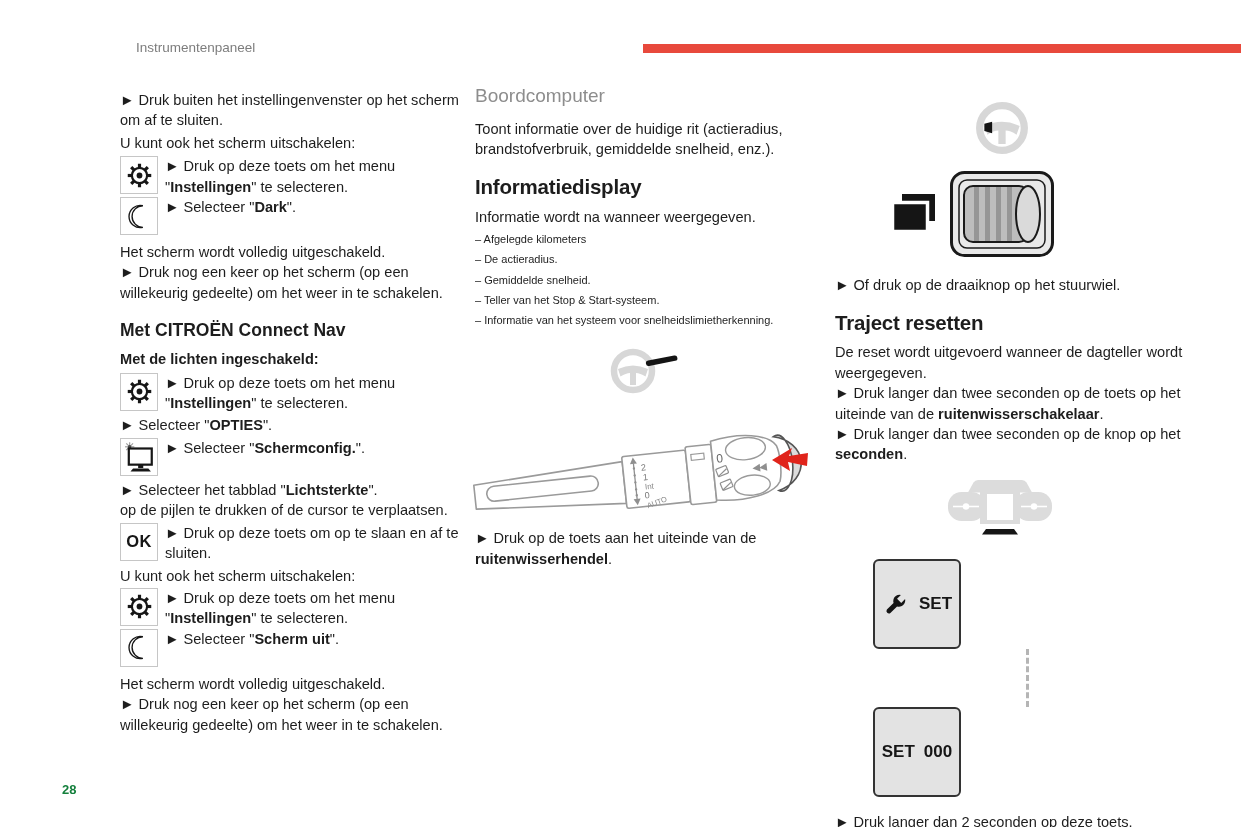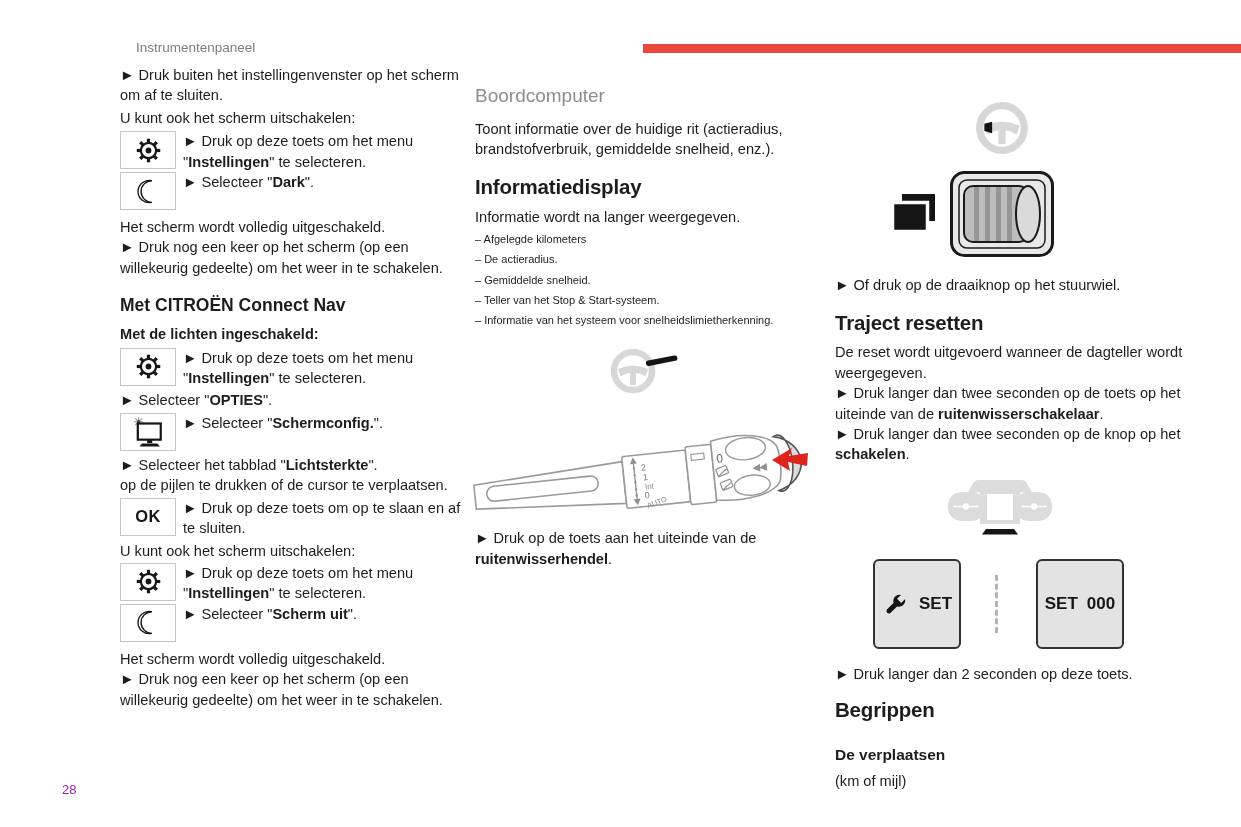--- a/index.html
+++ b/index.html
@@ -1,37 +1,37 @@
 <!DOCTYPE html>
 <html><head>
 <meta charset="utf-8">
 <style>
   html,body{margin:0;padding:0;background:#fff;}
   .page{position:relative;width:1241px;height:827px;background:#ffffff;overflow:hidden;
         font-family:"Liberation Sans","DejaVu Sans",sans-serif;color:#1d1d1d;}
   .hdr{position:absolute;left:136px;top:40px;font-size:13.5px;color:#7d7d7d;}
   .redbar{position:absolute;left:643px;top:44px;width:598px;height:9px;background:#e8493c;}
-  .pagenum{position:absolute;left:62px;top:782px;font-size:13px;font-weight:400;color:#a21caf;}
+  .pagenum{position:absolute;left:62px;top:782px;font-size:13px;font-weight:700;color:#15803d;}
   .col{position:absolute;}
-  #col-left{left:120px;top:65px;width:342px;}
+  #col-left{left:120px;top:90px;width:342px;}
   #col-mid{left:475px;top:80px;width:345px;}
   #col-right{left:835px;top:95px;width:350px;}
   .p{font-size:14.6px;line-height:20.4px;margin:0;}
   .h-light{font-size:19px;font-weight:400;color:#8d8d8d;margin:0;line-height:32px;}
   .h-sec{font-size:20.5px;font-weight:700;margin:0;line-height:26px;letter-spacing:-0.2px;}
   .h-sub{font-size:17.5px;font-weight:700;margin:0;line-height:23px;}
   .h-min{font-size:15.5px;font-weight:700;margin:0;line-height:20px;}
   .iconrow{display:flex;align-items:flex-start;margin:0;}
-  .ibox{width:56px;height:38px;border:1px solid #c6c6c6;display:flex;align-items:center;justify-content:center;
+  .ibox{width:38px;height:38px;border:1px solid #c6c6c6;display:flex;align-items:center;justify-content:center;
         flex-shrink:0;box-sizing:border-box;background:#fff;}
   .ibox.ok{font-size:16.5px;font-weight:700;letter-spacing:0.5px;color:#161616;}
   .itext{margin-left:7px;}
   .list{margin:0;padding:0;list-style:none;}
   .list li{font-size:11px;line-height:20.2px;}
-  .setrow{display:flex;align-items:flex-start;}
+  .setrow{display:flex;align-items:flex-start;flex-direction:column;}
   .setbox{width:88px;height:90px;background:#e3e3e3;border:2px solid #333;border-radius:6px;
           display:flex;align-items:center;justify-content:center;gap:9px;box-sizing:border-box;}
   .setlabel{font-size:17px;font-weight:700;color:#161616;}
   .dashdiv{width:0;height:58px;border-left:3px dashed #b5b5b5;align-self:center;}
   svg text{font-family:"Liberation Sans","DejaVu Sans",sans-serif;}
 </style>
 </head>
 <body>
 
 <div class="page">
@@ -155,21 +155,21 @@
     </div>
 
     <p class="p" style="margin-top:7px">Het scherm wordt volledig uitgeschakeld.</p>
     <p class="p">► Druk nog een keer op het scherm (op een willekeurig gedeelte) om het weer in te schakelen.</p>
   </div>
 
   <div class="col" id="col-mid">
     <h1 class="h-light">Boordcomputer</h1>
     <p class="p" style="margin-top:7px">Toont informatie over de huidige rit (actieradius, brandstofverbruik, gemiddelde snelheid, enz.).</p>
     <h2 class="h-sec" style="margin-top:14px">Informatiedisplay</h2>
-    <p class="p" style="margin-top:7px">Informatie wordt na langer weergegeven.</p>
+    <p class="p" style="margin-top:7px">Informatie wordt na wanneer weergegeven.</p>
     <ul class="list" style="margin-top:2px">
       <li>– Afgelegde kilometers</li>
       <li>– De actieradius.</li>
       <li>– Gemiddelde snelheid.</li>
       <li>– Teller van het Stop &amp; Start-systeem.</li>
       <li>– Informatie van het systeem voor snelheidslimietherkenning.</li>
     </ul>
 
     <div style="margin-top:18px;margin-left:135px">
       <svg width="72" height="46" viewBox="0 0 72 46">
@@ -254,21 +254,21 @@
           <ellipse cx="78" cy="43" rx="12" ry="28" fill="#dadada" stroke="#1a1a1a" stroke-width="2"></ellipse>
         </svg>
       </span>
     </div>
 
     <p class="p" style="margin-top:14px">► Of druk op de draaiknop op het stuurwiel.</p>
 
     <h2 class="h-sec" style="margin-top:15px">Traject resetten</h2>
     <p class="p" style="margin-top:6px">De reset wordt uitgevoerd wanneer de dagteller wordt weergegeven.</p>
     <p class="p">► Druk langer dan twee seconden op de toets op het uiteinde van de <b>ruitenwisserschakelaar</b>.</p>
-    <p class="p">► Druk langer dan twee seconden op de knop op het <b>schakelen</b>.</p>
+    <p class="p">► Druk langer dan twee seconden op de knop op het <b>seconden</b>.</p>
 
     <div style="margin-top:14px;margin-left:112px">
       <svg width="106" height="60" viewBox="0 0 106 60">
         <path d="M31,1 h44 q3,0 4.5,2.5 l5.5,10 h-64 l5.5,-10 Q28,1 31,1 z" fill="#dcdcdc"></path>
         <rect x="1" y="13" width="37" height="29" rx="13.5" fill="#dcdcdc"></rect>
         <rect x="68" y="13" width="37" height="29" rx="13.5" fill="#dcdcdc"></rect>
         <rect x="33" y="12" width="40" height="33" fill="#dcdcdc"></rect>
         <rect x="40" y="15" width="26" height="26" fill="#ffffff"></rect>
         <circle cx="19" cy="27.5" r="3.2" fill="#ffffff"></circle>
           <rect x="6" y="26.7" width="26" height="1.6" fill="#ffffff"></rect>

